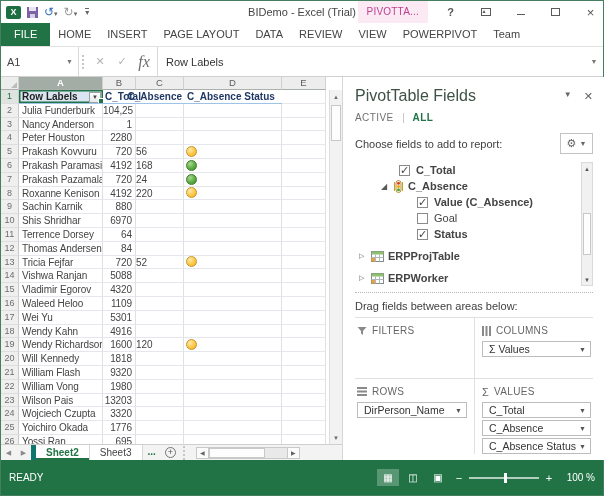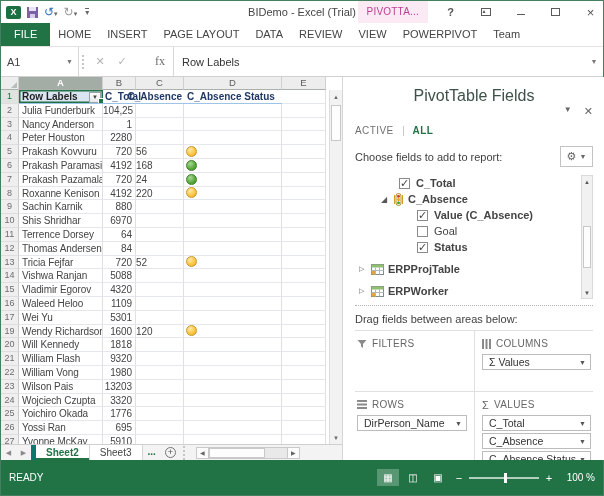--- a/index.html
+++ b/index.html
@@ -34,21 +34,21 @@
   .rtab { padding:0 8px; line-height:23px; font-size:11px; color:#444; white-space:nowrap; }
   .rtab.file { background:#217346; color:#fff; padding:0 13px; }
 
   
   .fbar { height:30px; flex:none; display:flex; align-items:stretch; border-bottom:1px solid #d0d0d0; background:#fff; }
   .namebox { width:78px; display:flex; align-items:center; padding-left:6px; border-right:1px solid #d8d8d8; }
   .namebox .nb-dd { margin-left:auto; padding-right:5px; color:#777; font-size:7px; }
   .sepdots { width:7px; border-left:2px dotted #c6c6c6; height:14px; align-self:center; margin-left:3px; }
   .fxb { width:22px; display:flex; align-items:center; justify-content:center; }
   .fxb.dis { color:#b3b3b3; }
-  .fxb.fx { color:#6d6d6d; font-family:"Liberation Serif",serif; font-size:12px;margin-left:16px; }
+  .fxb.fx { font-style:italic; color:#6d6d6d; font-family:"Liberation Serif",serif; font-size:16px; }
   .fdiv { width:1px; background:#d8d8d8; margin:0 2px; }
   .fcontent { flex:1; display:flex; align-items:center; padding-left:6px; color:#333; }
   .fexp { width:18px; display:flex; align-items:center; justify-content:center; color:#777; font-size:7px; }
 
   
   .main { flex:1; display:flex; min-height:0; }
   .leftcol { width:341px; flex:none; display:flex; flex-direction:column; }
   .gridarea { height:378px; position:relative; overflow:hidden; background:#fff; }
 
   .colheads { display:flex; height:13px; }
@@ -106,21 +106,21 @@
   .sb-right { margin-left:auto; display:flex; align-items:center; gap:3px; }
   .viewbtn { width:22px; height:17px; display:flex; align-items:center; justify-content:center; font-size:10px; color:#fff; }
   .viewbtn.active { background:rgba(255,255,255,.25); }
   .zminus,.zplus { width:14px; text-align:center; font-size:11px; }
   .ztrack { width:70px; height:2px; background:rgba(255,255,255,.65); position:relative; }
   .zthumb { position:absolute; left:50%; top:-4px; width:3px; height:10px; background:#fff; }
   .zpct { width:36px; text-align:right; }
 
   
   .pane { width:263px; flex:none; border-left:1px solid #d6d6d6; background:#fff; padding:0 12px; position:relative; overflow:hidden; }
-  .pane-title-row { margin-top:10px; display:flex; align-items:center;flex-direction:column; }
+  .pane-title-row { margin-top:10px; display:flex; align-items:center; }
   .pane-title { font-size:16px; color:#3e5247; }
   .pane-icons { margin-left:auto; display:flex; gap:12px; color:#666; }
   .pi-dd { font-size:8px; } .pi-x { font-size:11px; }
   .ptabs { margin-top:7px; display:flex; align-items:center; font-size:10px; letter-spacing:.4px; }
   .ptab { color:#707070; }
   .ptab.active { color:#217346; font-weight:bold; }
   .ptab-div { width:1px; height:10px; background:#c9c9c9; margin:0 9px; }
   .chooserow { margin-top:10px; display:flex; align-items:center; }
   .chooselbl { color:#3f3f3f; }
   .gearbtn { margin-left:auto; width:33px; height:21px; border:1px solid #c3c3c3; background:#fff; display:flex; align-items:center; justify-content:center; gap:3px; color:#666; }
@@ -377,20 +377,28 @@
               </div>
               <div class="grow">
                 <div class="rh">17</div>
                 <div class="gc ca">Wei Yu</div>
                 <div class="gc cb">5301</div>
                 <div class="gc cc"></div>
                 <div class="gc cd"></div>
                 <div class="gc ce"></div>
               </div>
               <div class="grow">
+                <div class="rh">18</div>
+                <div class="gc ca">Wendy Kahn</div>
+                <div class="gc cb">4916</div>
+                <div class="gc cc"></div>
+                <div class="gc cd"></div>
+                <div class="gc ce"></div>
+              </div>
+              <div class="grow">
                 <div class="rh">19</div>
                 <div class="gc ca">Wendy Richardson</div>
                 <div class="gc cb">1600</div>
                 <div class="gc cc">120</div>
                 <div class="gc cd">
                   <span class="dot yellow"></span>
                 </div>
                 <div class="gc ce"></div>
               </div>
               <div class="grow">

